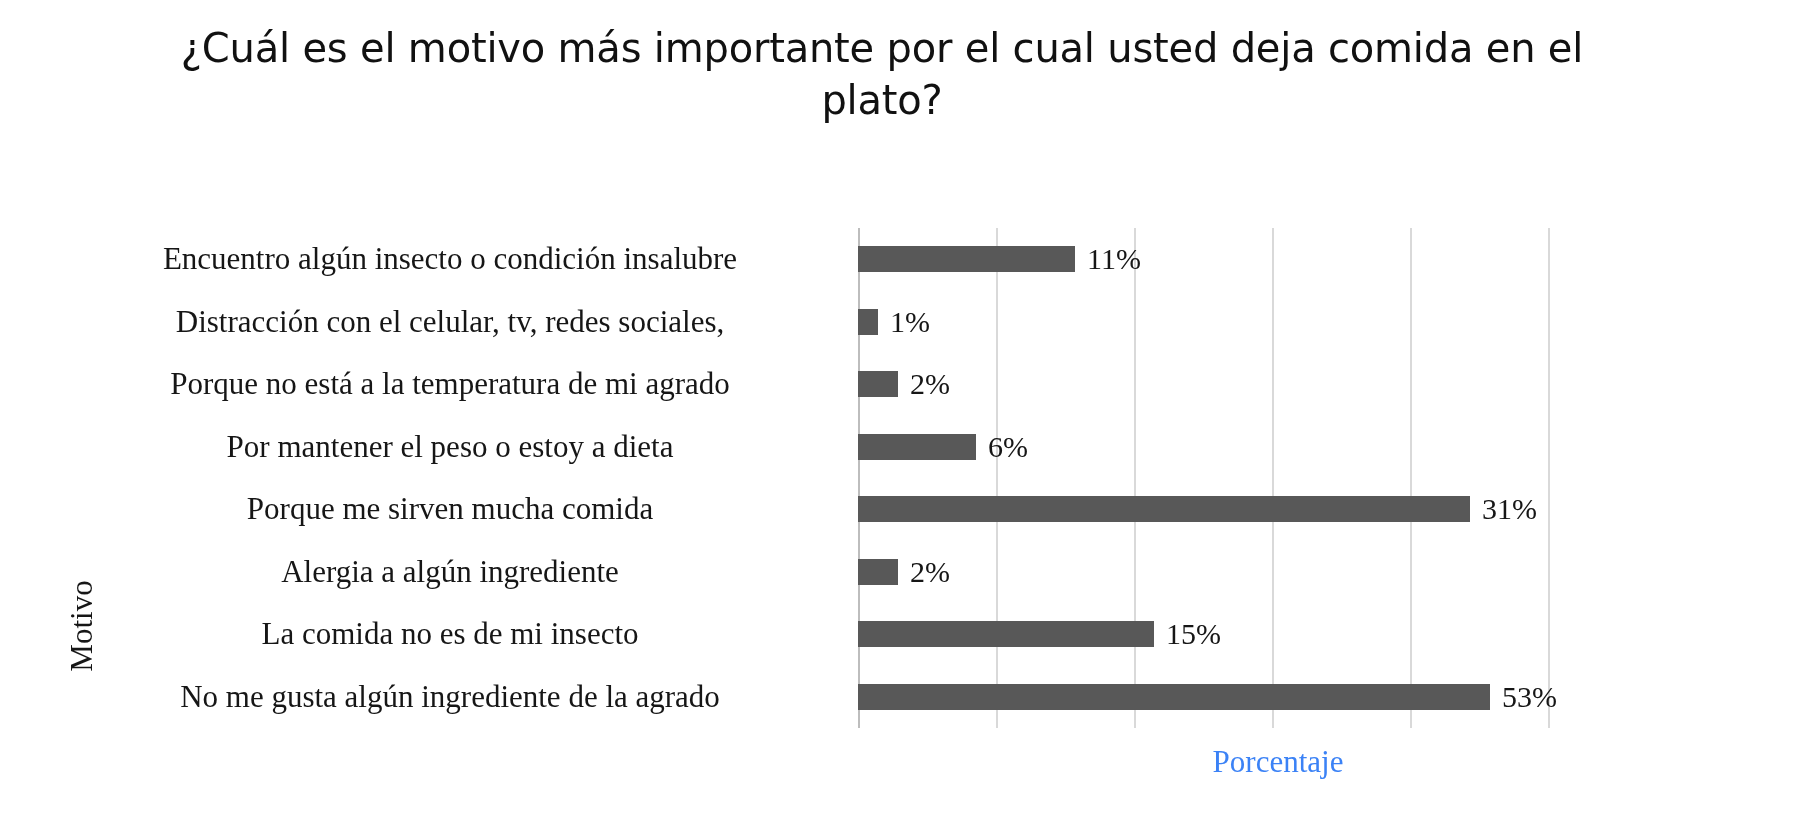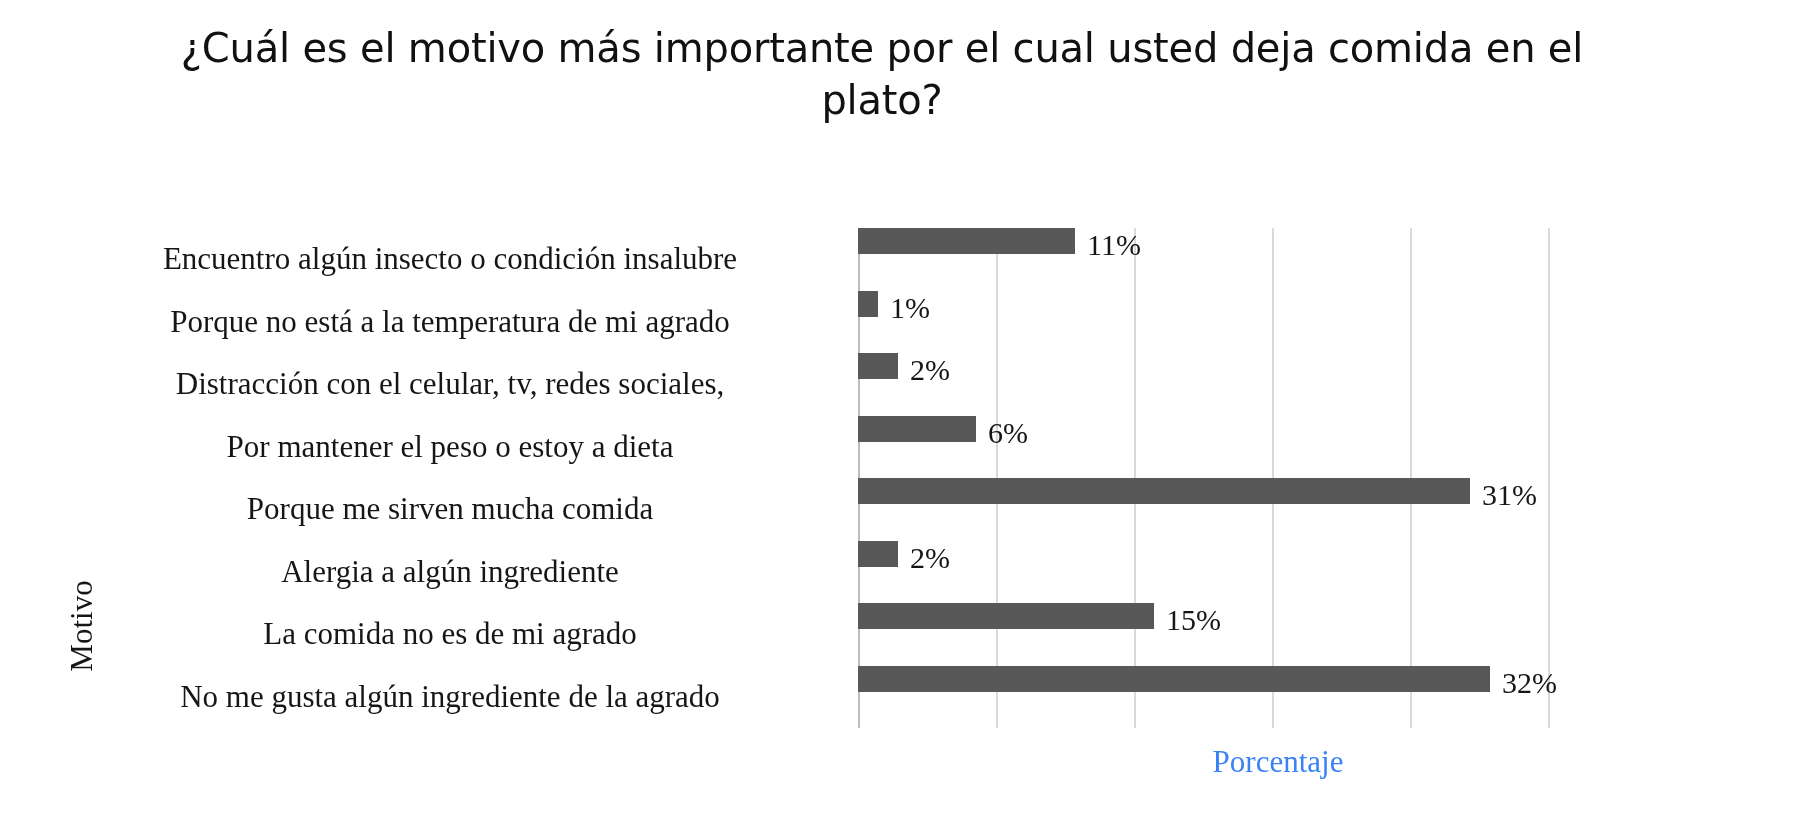--- a/index.html
+++ b/index.html
@@ -109,20 +109,21 @@
     left: 0;
     top: 0;
     width: 2px;
     height: 500px;
     background: #bdbdbd;
   }
   .bar-row {
     position: relative;
     height: 62.5px;
     display: flex;
+    align-items: center;
   }
   .bar {
     height: 26px;
     background: #585858;
     flex: 0 0 auto;
   }
   .bar-value {
     font-size: 30px;
     margin-left: 12px;
     color: #161616;
@@ -151,36 +152,36 @@
 
   <div class="plot-wrap">
 
     <div class="y-axis-title">Motivo</div>
 
     <div class="cat-labels">
       <div class="cat-row">
           <span class="cat-label">Encuentro algún insecto o condición insalubre</span>
         </div>
       <div class="cat-row">
+          <span class="cat-label">Distracción  con el celular, tv, redes sociales,</span>
+        </div>
+      <div class="cat-row">
           <span class="cat-label">Porque no  está a la temperatura de mi agrado</span>
         </div>
       <div class="cat-row">
-          <span class="cat-label">Distracción  con el celular, tv, redes sociales,</span>
-        </div>
-      <div class="cat-row">
           <span class="cat-label">Por mantener el peso o estoy a dieta</span>
         </div>
       <div class="cat-row">
           <span class="cat-label">Porque me sirven mucha comida</span>
         </div>
       <div class="cat-row">
           <span class="cat-label">Alergia a algún ingrediente</span>
         </div>
       <div class="cat-row">
-          <span class="cat-label">La comida no es de mi agrado</span>
+          <span class="cat-label">La comida no es de mi insecto</span>
         </div>
       <div class="cat-row">
           <span class="cat-label">No me gusta algún ingrediente de la agrado</span>
         </div>
     </div>
 
     <div class="bars-panel">
       <div class="gridlines">
         <div class="axis-line" style="left:0px;"></div>
         <div class="gridline" style="left:138px;"></div>
@@ -213,19 +214,19 @@
       <div class="bar-row">
         <div class="bar" style="width:40px;"></div>
         <span class="bar-value">2%</span>
       </div>
       <div class="bar-row">
         <div class="bar" style="width:296px;"></div>
         <span class="bar-value">15%</span>
       </div>
       <div class="bar-row">
         <div class="bar" style="width:632px;"></div>
-        <span class="bar-value">32%</span>
+        <span class="bar-value">53%</span>
       </div>
     </div>
 
     <div class="x-axis-title">Porcentaje</div>
   </div>
 </div>
 
 </body></html>

